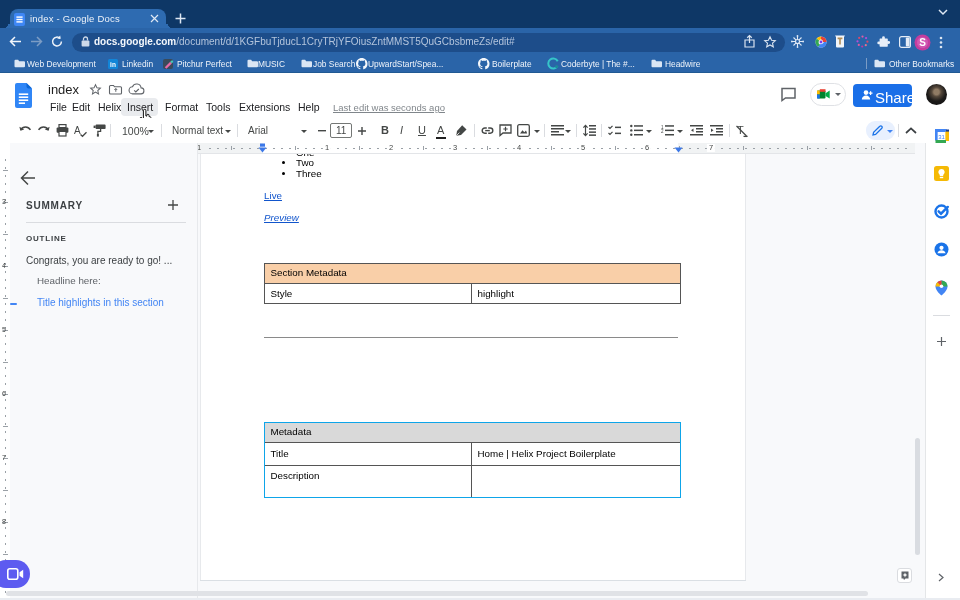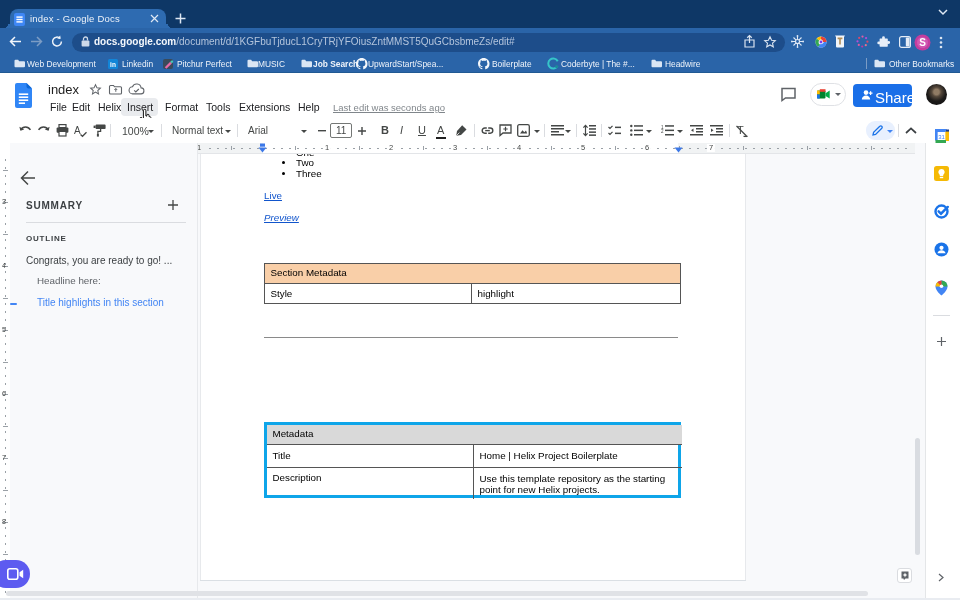--- a/index.html
+++ b/index.html
@@ -135,21 +135,21 @@
     <path d="M7.2 2.8 L8.3 1.7 a1 1 0 0 1 1.6 1.6 L8.8 4.4 Z" fill="#49c5b6"></path>
   </svg>
 <div class="t" style="left:177px;top:59.5px;font-size:8.4px;font-weight:500;color:#f0f4fa">Pitchur Perfect</div>
 <svg class="ab" style="left:247px;top:59px" width="11" height="10" viewBox="0 0 11 10">
     <use href="#fold"></use>
   </svg>
 <div class="t" style="left:258px;top:59.5px;font-size:8.4px;font-weight:500;color:#f0f4fa">MUSIC</div>
 <svg class="ab" style="left:301px;top:59px" width="11" height="10" viewBox="0 0 11 10">
     <use href="#fold"></use>
   </svg>
-<div class="t" style="left:313px;top:59.5px;font-size:8.4px;font-weight:700;color:#f0f4fa">Job Search</div>
+<div class="t" style="left:313px;top:59.5px;font-size:8.4px;font-weight:400;color:#f0f4fa">Job Search</div>
 <svg class="ab" style="left:356px;top:58px" width="12" height="12" viewBox="0 0 12 12">
     <use href="#gh"></use>
   </svg>
 <div class="t" style="left:368px;top:59.5px;font-size:8.4px;font-weight:500;color:#f0f4fa">UpwardStart/Spea...</div>
 <svg class="ab" style="left:478px;top:58px" width="12" height="12" viewBox="0 0 12 12">
     <use href="#gh"></use>
   </svg>
 <div class="t" style="left:492px;top:59.5px;font-size:8.4px;font-weight:500;color:#f0f4fa">Boilerplate</div>
 <svg class="ab" style="left:548px;top:58px" width="11" height="11" viewBox="0 0 11 11">
     <path d="M9.5 8.2 A5 5 0 1 1 9.7 3.2" stroke="#36c5c9" stroke-width="2" fill="none"></path>
@@ -407,29 +407,28 @@
 <div class="ab" style="left:263.5px;top:262.5px;width:417px;height:41px;border:1px solid #555;box-sizing:border-box">
  <div class="ab" style="left:0;top:0;width:415px;height:19.5px;background:#f9cfa8;border-bottom:1px solid #555"></div>
  <div class="t" style="left:6px;top:4.6px;font-size:9.8px;color:#000">Section Metadata</div>
  <div class="t" style="left:6px;top:25.5px;font-size:9.8px;color:#000">Style</div>
  <div class="ab" style="left:206.5px;top:19.5px;width:1px;height:20.5px;background:#555"></div>
  <div class="t" style="left:213px;top:25.5px;font-size:9.8px;color:#000">highlight</div>
 </div>
 
 <div class="ab" style="left:264px;top:337px;width:414px;height:1px;background:#8a8a8a"></div>
 
-<div class="ab" style="left:263.5px;top:421.5px;width:417px;height:76px;border:3px solid #0ea5e9;box-sizing:border-box">
+<div class="ab" style="left:263.5px;top:421.5px;width:417px;height:76px;border:1px solid #0ea5e9;box-sizing:border-box">
  <div class="ab" style="left:0;top:0;width:415px;height:19.5px;background:#d9d9d9;border-bottom:1px solid #555"></div>
  <div class="t" style="left:6px;top:4.6px;font-size:9.8px;color:#000">Metadata</div>
  <div class="t" style="left:6px;top:26px;font-size:9.8px;color:#000">Title</div>
  <div class="ab" style="left:0;top:42px;width:415px;height:1px;background:#555"></div>
  <div class="t" style="left:6px;top:48.5px;font-size:9.8px;color:#000">Description</div>
  <div class="ab" style="left:206.5px;top:19.5px;width:1px;height:54.5px;background:#555"></div>
  <div class="t" style="left:213px;top:26px;font-size:9.8px;color:#000">Home | Helix Project Boilerplate</div>
- <div class="ab" style="left:213px;top:48.5px;width:196px;font-size:9.8px;line-height:11.4px;color:#000;font-family:'Liberation Sans',sans-serif">Use this template repository as the starting point for new Helix projects.</div>
 </div>
 
 <div class="ab" style="left:198px;top:143px;width:717px;height:10px;background:#f1f3f4"></div>
 <div class="ab" style="left:263px;top:143px;width:415px;height:10px;background:#fff"></div>
 <div class="ab" style="left:198px;top:152.5px;width:717px;height:1px;background:#e3e5e8"></div>
 <div class="ab" style="left:203px;top:147.5px;width:708px;height:1.5px;background:repeating-linear-gradient(90deg,transparent 0 6.5px,#9aa0a6 6.5px 8px)"></div>
 <div class="ab" style="left:231px;top:145.5px;width:648px;height:4.5px;background:repeating-linear-gradient(90deg,#9aa0a6 0 1px,transparent 1px 64px)"></div>
 <div class="t" style="left:199px;top:144px;font-size:7.5px;color:#444746;transform:translateX(-50%)">1</div>
 <div class="t" style="left:327px;top:144px;font-size:7.5px;color:#444746;transform:translateX(-50%);background:#fff;padding:0 2px">1</div>
 <div class="t" style="left:391px;top:144px;font-size:7.5px;color:#444746;transform:translateX(-50%);background:#fff;padding:0 2px">2</div>

